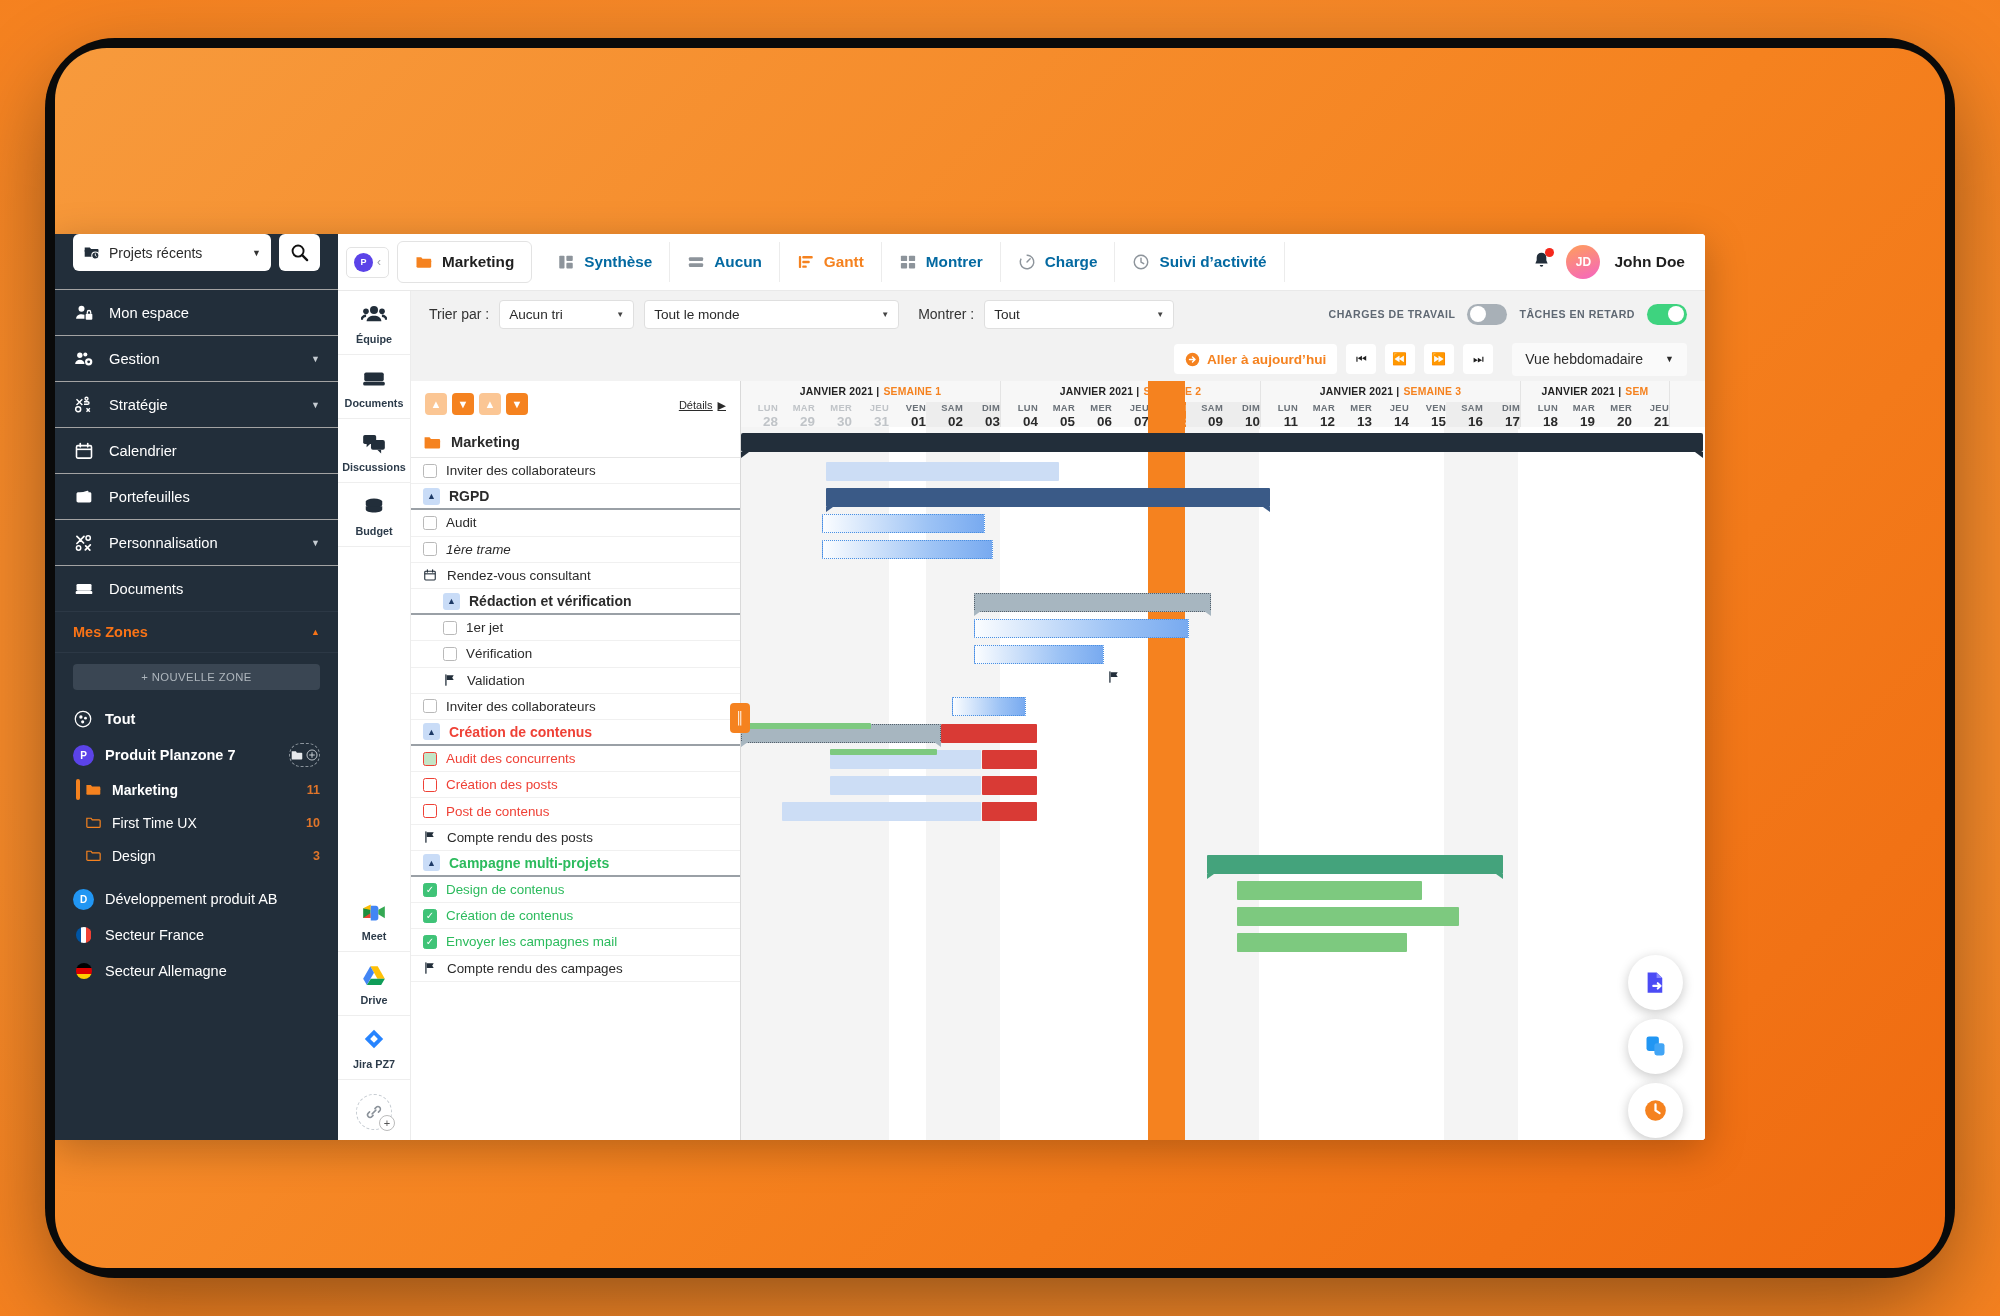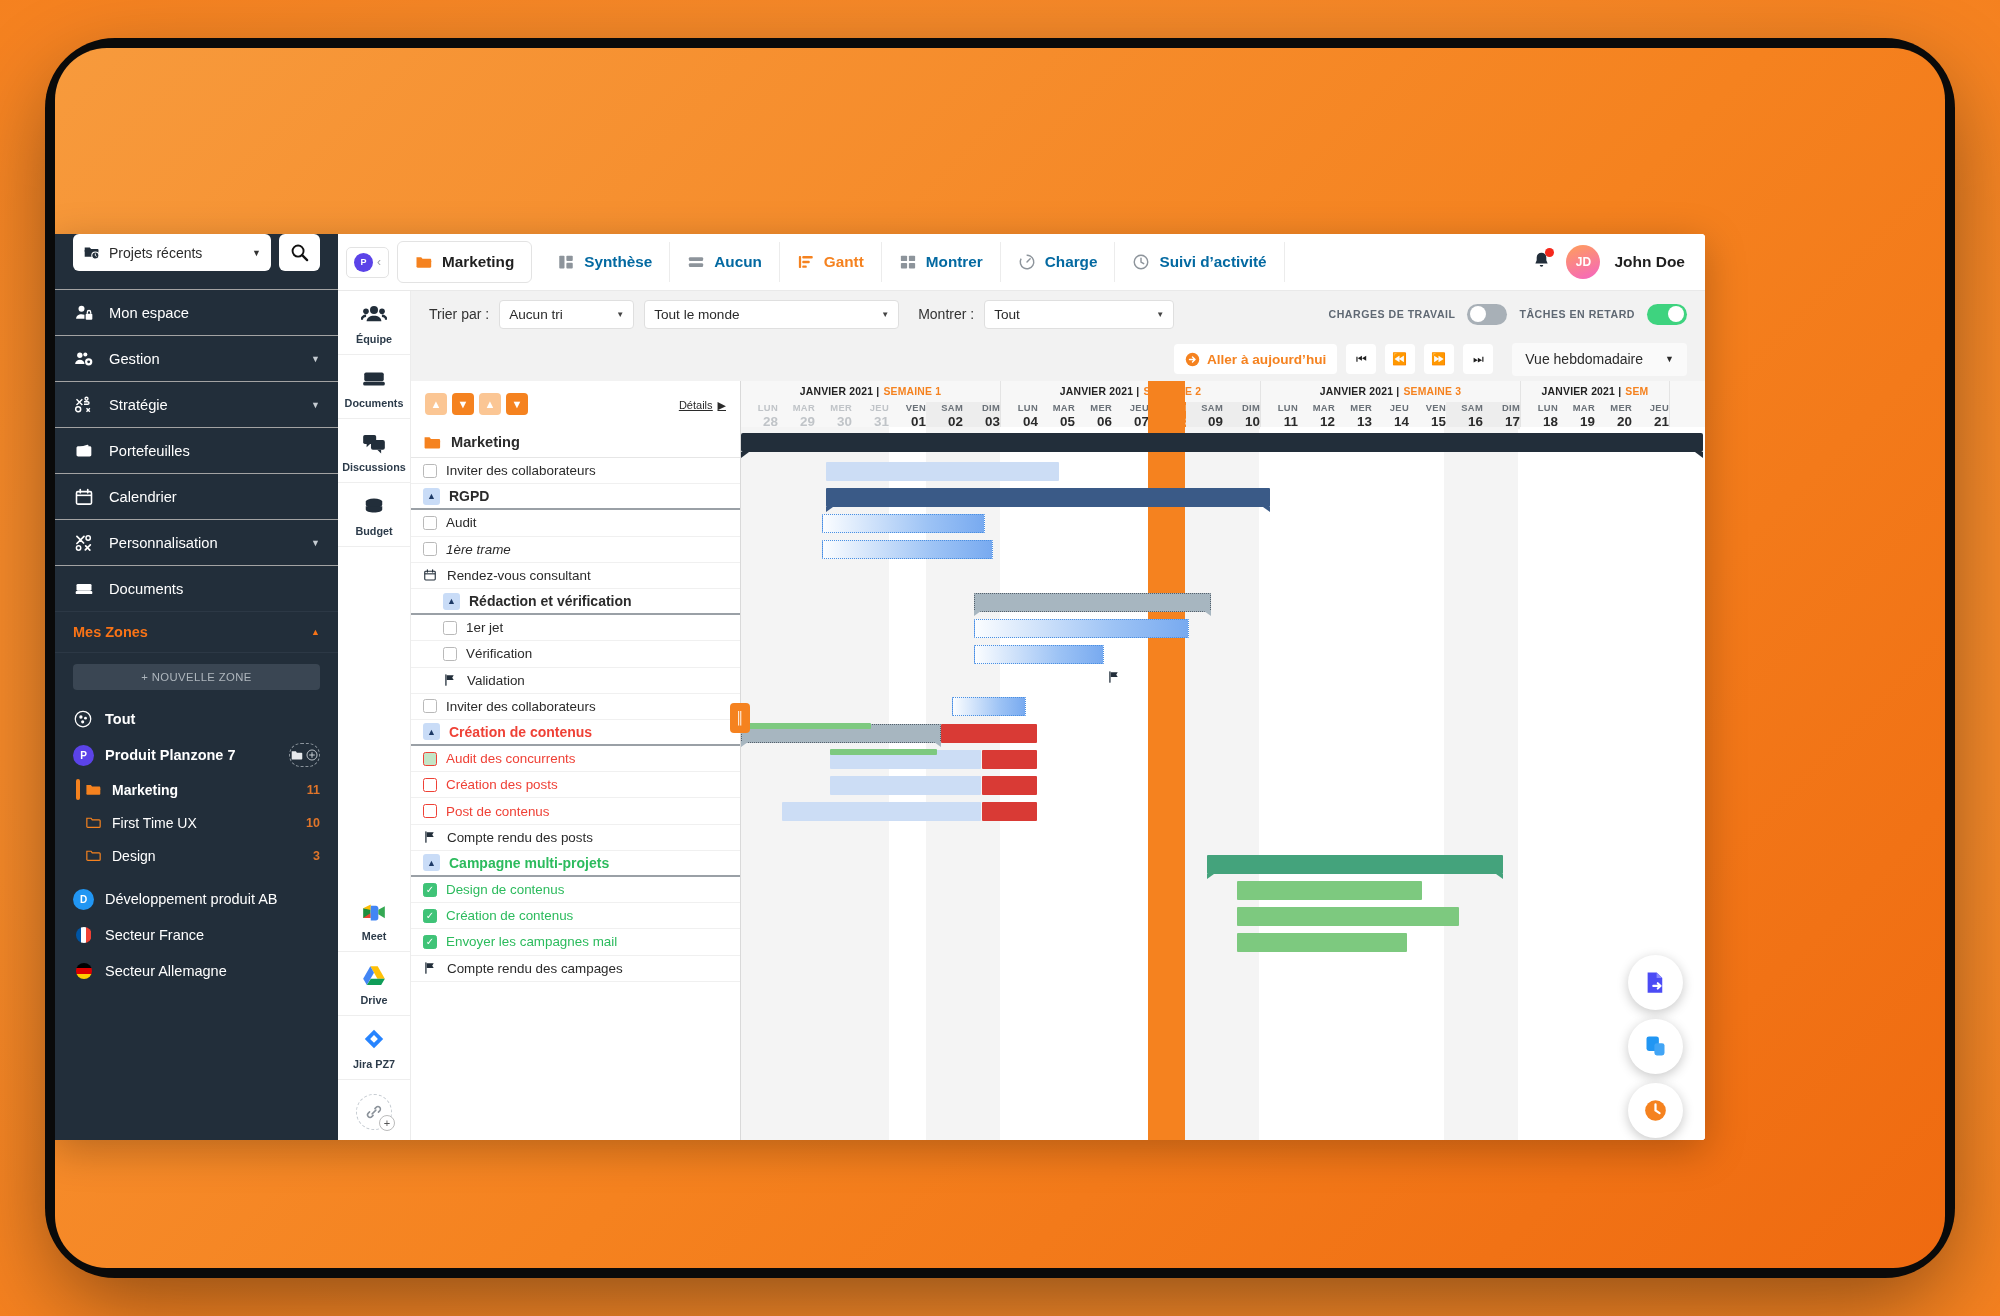--- a/index.html
+++ b/index.html
@@ -382,35 +382,35 @@
                   <circle cx="15" cy="4.5" r="1.8" fill="none" stroke="#ffffff" stroke-width="1.6"></circle>
                   <path d="M15 16l4 4M19 16l-4 4" stroke="#ffffff" stroke-width="1.7"></path>
                 </svg>
               </span>
               <span>Stratégie</span>
               <span class="arw">▼</span>
             </div>
             <div class="nav-item">
               <span class="ic">
                 <svg width="20" height="20" viewBox="0 0 24 24">
-                  <path d="M3 8.5c0-1.4 1-2.2 2.3-2.2H19c1.1 0 1.8.8 1.8 1.9v8.3c0 1.2-.8 2-2 2H5c-1.2 0-2-.9-2-2z" fill="#ffffff"></path>
-                  <path d="M3 8.3 16 4.6c.8-.2 1.4.2 1.4 1v1.2" fill="#ffffff"></path>
-                </svg>
-              </span>
-              <span>Portefeuilles</span>
+                  <rect x="3" y="5.5" width="18" height="15" rx="1.6" fill="none" stroke="#ffffff" stroke-width="1.9"></rect>
+                  <path d="M3 10h18" stroke="#ffffff" stroke-width="1.9"></path>
+                  <path d="M7.5 3v4M16.5 3v4" stroke="#ffffff" stroke-width="2" stroke-linecap="round"></path>
+                </svg>
+              </span>
+              <span>Calendrier</span>
             </div>
             <div class="nav-item">
               <span class="ic">
                 <svg width="20" height="20" viewBox="0 0 24 24">
-                  <rect x="3" y="5.5" width="18" height="15" rx="1.6" fill="none" stroke="#ffffff" stroke-width="1.9"></rect>
-                  <path d="M3 10h18" stroke="#ffffff" stroke-width="1.9"></path>
-                  <path d="M7.5 3v4M16.5 3v4" stroke="#ffffff" stroke-width="2" stroke-linecap="round"></path>
-                </svg>
-              </span>
-              <span>Calendrier</span>
+                  <path d="M3 8.5c0-1.4 1-2.2 2.3-2.2H19c1.1 0 1.8.8 1.8 1.9v8.3c0 1.2-.8 2-2 2H5c-1.2 0-2-.9-2-2z" fill="#ffffff"></path>
+                  <path d="M3 8.3 16 4.6c.8-.2 1.4.2 1.4 1v1.2" fill="#ffffff"></path>
+                </svg>
+              </span>
+              <span>Portefeuilles</span>
             </div>
             <div class="nav-item">
               <span class="ic">
                 <svg width="20" height="20" viewBox="0 0 24 24">
                   <path d="M3.5 4l8 8M12 4l-8.5 8.6" stroke="#ffffff" stroke-width="2.1" stroke-linecap="round"></path>
                   <path d="M14 15.5l5 5M19.6 14.2l-6 6" stroke="#ffffff" stroke-width="2.1" stroke-linecap="round"></path>
                   <circle cx="17" cy="6" r="2.6" fill="none" stroke="#ffffff" stroke-width="1.8"></circle>
                   <circle cx="5.5" cy="18" r="2.6" fill="none" stroke="#ffffff" stroke-width="1.8"></circle>
                 </svg>
               </span>

